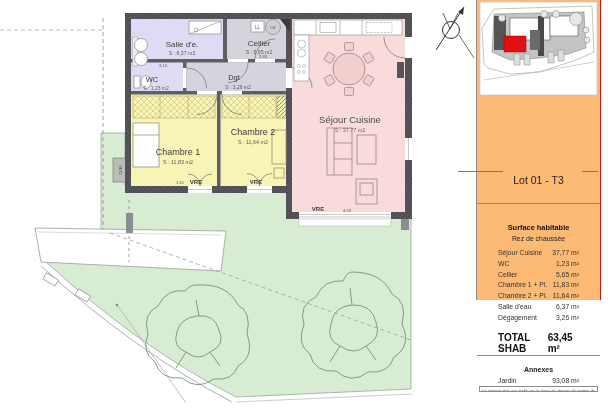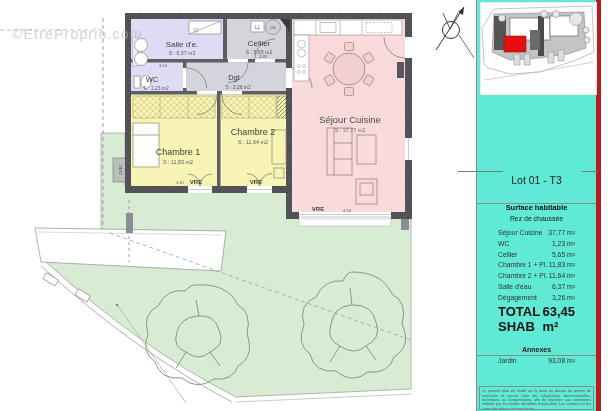--- a/index.html
+++ b/index.html
@@ -4,35 +4,35 @@
 <style>
   html,body{margin:0;padding:0;background:#fff;}
   *{box-sizing:border-box;}
   .canvas{position:relative;width:608px;height:411px;background:#ffffff;overflow:hidden;
           font-family:"Liberation Sans", sans-serif;}
   .watermark{position:absolute;left:12px;top:26px;font-size:14px;letter-spacing:1.2px;
              color:#b4b4bf;opacity:.6;z-index:30;}
   svg text{font-family:"Liberation Sans", sans-serif;}
   .plan-svg{position:absolute;left:0;top:0;}
   
-  .panel{position:absolute;left:476px;top:0;width:125px;height:411px;
-         border-left:1px solid #8a8a8a;border-right:5px solid #b91c1c;background:#5eead4;}
+  .panel{position:absolute;left:476px;top:0;width:125px;height:300px;
+         border-left:1px solid #8a8a8a;border-right:1px solid #b91c1c;background:#fdba74;}
   .siteplan-box{position:absolute;left:3px;top:2px;width:117px;height:93px;}
   .lot-title{position:absolute;left:0;right:0;top:174px;text-align:center;
              font-size:10.5px;color:#222;}
   .divider{position:absolute;left:0;right:0;height:1px;background:#8a8a8a;}
   .tick{position:absolute;height:1px;background:#777;z-index:5;}
-  .surface-table{position:absolute;left:0;right:0;top:200px;padding:0 21px;color:#333;}
+  .surface-table{position:absolute;left:0;right:0;top:220px;padding:0 21px;color:#333;}
   .st-title{text-align:center;font-size:7.4px;font-weight:bold;margin-top:3px;color:#111;}
   .st-floor{text-align:center;font-size:6.9px;margin-top:3px;color:#222;}
   .st-rows{margin-top:6px;}
   .st-row{display:flex;justify-content:space-between;font-size:6.8px;height:10.8px;
           line-height:10.8px;color:#333;}
-  .st-total{display:flex;justify-content:space-between;font-size:13px;font-weight:bold;
-            margin-top:0;color:#111;}
+  .st-total{display:flex;justify-content:space-between;font-size:10px;font-weight:bold;
+            margin-top:8px;color:#111;}
   .st-annexes{text-align:center;font-size:7px;font-weight:bold;margin-top:12px;color:#222;}
   .st-annex-row{display:flex;justify-content:space-between;font-size:6.8px;margin-top:4px;color:#333;}
   .disclaimer-box{position:absolute;left:2px;right:2px;top:386px;bottom:1px;
                   border:1px solid #8a8a8a;padding:2px 2px;overflow:hidden;}
   .disclaimer-text{width:200%;transform:scale(.5);transform-origin:0 0;font-size:7.4px;
                    line-height:1.18;color:#555;text-align:justify;}
 </style>
 </head>
 <body>
 
@@ -254,21 +254,20 @@
 
     <g stroke="#333" fill="none" stroke-width="1">
       <path d="M436,50 L464,7"></path>
       <path d="M443,13 L450,29 L458,13" stroke-width="0.8"></path>
       <circle cx="451" cy="30" r="8.5"></circle>
       <path d="M459,35 L474,58" stroke-width="0.7"></path>
       <polygon points="464,7 458,12 463,15" fill="#333" stroke="none"></polygon>
     </g>
   </svg>
 
-  <div class="watermark">©EtreProprio.com</div>
 
   <div class="tick" style="left:458px;top:171px;width:45px;"></div>
   <div class="tick" style="left:582px;top:171px;width:16px;"></div>
 
   <div class="panel">
 
     <svg class="siteplan-box" width="117" height="93" viewBox="0 0 117 93">
       <rect x="0" y="0" width="117" height="93" fill="#ffffff" stroke="#bbbbbb" stroke-width="0.6"></rect>
       <path d="M4,62 L2,26 L14,7 L112,4 L114,50 L96,58 L60,70 L30,72 L8,66 Z" fill="none" stroke="#aaaaaa" stroke-width="0.7"></path>
       <path d="M4,78 Q60,70 114,60" fill="none" stroke="#bbbbbb" stroke-width="0.7"></path>

